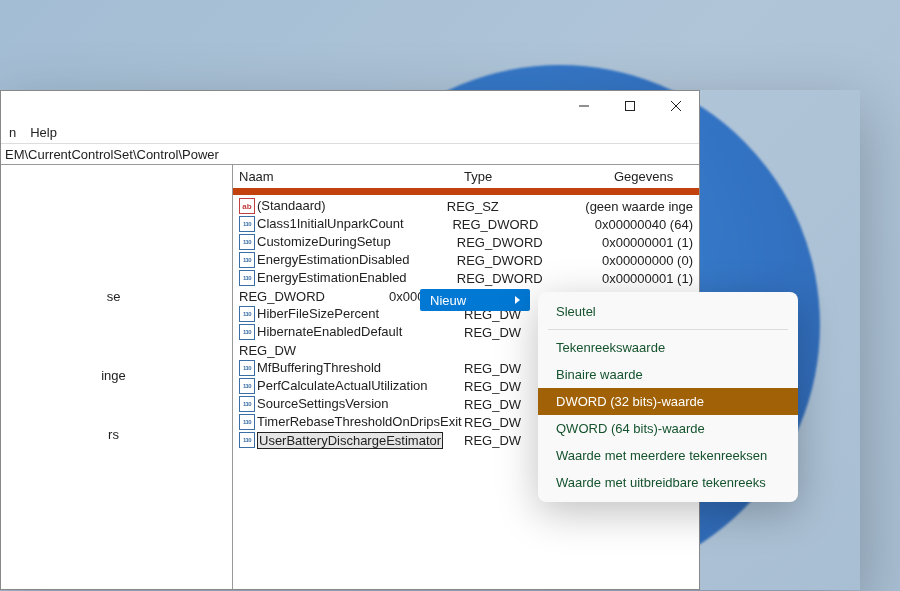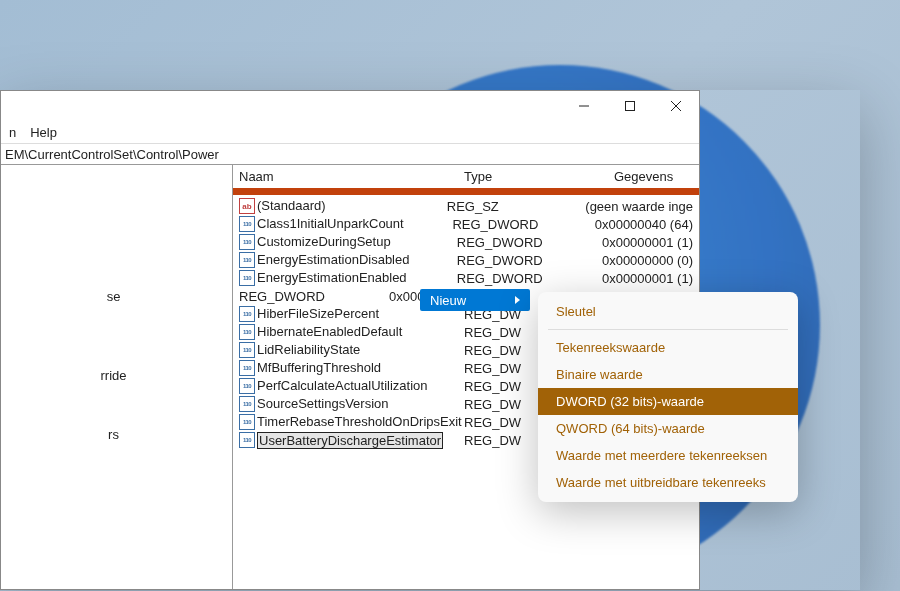--- a/index.html
+++ b/index.html
@@ -84,21 +84,21 @@
     padding: 0 10px; border-radius: 2px;
   }
   .context-strip .arrow { width:0;height:0;border-top:4px solid transparent;border-bottom:4px solid transparent;border-left:5px solid #fff;}
   .submenu {
     position: absolute; left: 538px; top: 292px; width: 260px;
     background: #f9f9f9; border-radius: 8px; padding: 6px 0;
     box-shadow: 0 10px 40px rgba(0,0,0,0.25);
     font-size: 13px;
   }
   .submenu .mi {
-    padding: 6px 18px; color: #a16207; cursor: default;
+    padding: 6px 18px; color: #14532d; cursor: default;
   }
   .submenu .mi.sel { background: #a16207; color: #fff; }
   .submenu .sep { height: 1px; background: #ddd; margin: 4px 10px; }
 </style>
 </head>
 <body>
 
 <div class="bg-circle"></div>
 <div class="shadow-large"></div>
 
@@ -130,21 +130,21 @@
 
   <div class="addressbar">
     <span>EM\CurrentControlSet\Control\Power</span>
   </div>
 
   <div class="content">
     <div class="tree">
       <div style="height:110px"></div>
       <div class="tree-item">se</div>
       <div style="height:48px"></div>
-      <div class="tree-item">rride</div>
+      <div class="tree-item">inge</div>
       <div style="height:28px"></div>
       <div class="tree-item">rs</div>
     </div>
 
     <div class="list">
       <div class="list-header">
         <div class="col-name">Naam</div>
         <div class="col-type">Type</div>
         <div class="col-data">Gegevens</div>
       </div>
@@ -203,24 +203,20 @@
           </div>
           <div class="row">
             <div class="col-name">
               <span class="reg-icon dw"></span>
               <span>HibernateEnabledDefault</span>
             </div>
             <div class="col-type">REG_DW</div>
             <div class="col-data"></div>
           </div>
           <div class="row">
-            <div class="col-name">
-              <span class="reg-icon dw"></span>
-              <span>LidReliabilityState</span>
-            </div>
             <div class="col-type">REG_DW</div>
             <div class="col-data"></div>
           </div>
           <div class="row">
             <div class="col-name">
               <span class="reg-icon dw"></span>
               <span>MfBufferingThreshold</span>
             </div>
             <div class="col-type">REG_DW</div>
             <div class="col-data"></div>

